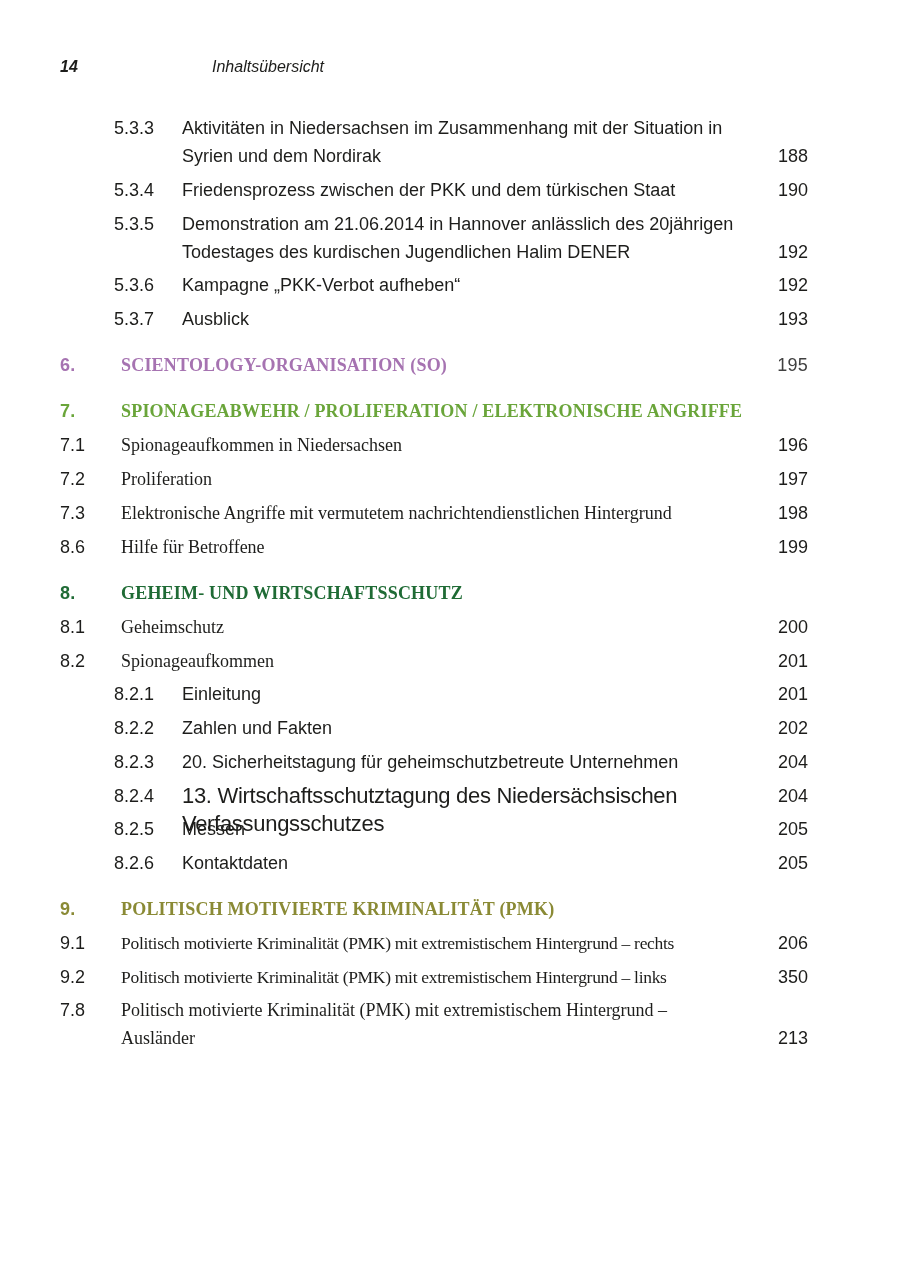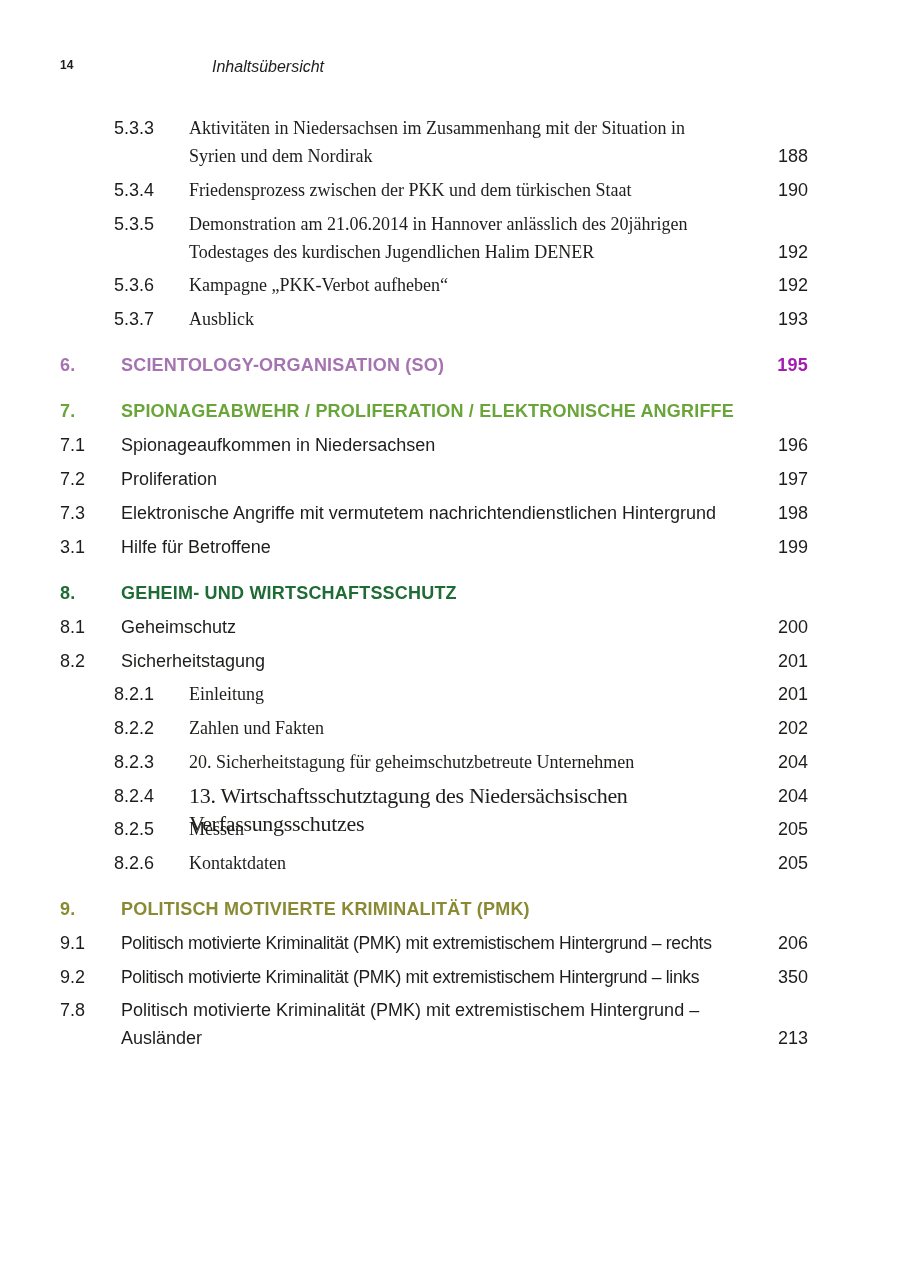--- a/index.html
+++ b/index.html
@@ -1,25 +1,25 @@
 <!DOCTYPE html>
 <html><head>
 <meta charset="utf-8">
 <style>
   html, body { margin: 0; padding: 0; background: #ffffff; }
   body { width: 900px; height: 1272px; position: relative; overflow: hidden;
          font-family: "Liberation Sans", sans-serif; color: #1d1d1b; }
-  .page-num { position: absolute; left: 60px; top: 58px; font-size: 12px; font-weight: bold; }
+  .page-num { position: absolute; left: 60px; top: 58px; font-size: 16px; font-weight: bold; font-style: italic; }
   .running-head { position: absolute; left: 212px; top: 58px; font-size: 16px; font-style: italic; }
   .toc { position: absolute; left: 0; top: 0; width: 900px; }
   .row { position: absolute; left: 0; width: 900px; font-size: 18px; line-height: 28px; }
   .num1 { position: absolute; left: 60px; }
-  .title1 { position: absolute; left: 121px; width: 640px; }
+  .title1 { position: absolute; left: 121px; width: 640px; font-family: Liberation Serif, serif; }
   .num2 { position: absolute; left: 114px; }
-  .title2 { position: absolute; left: 189px; width: 580px; font-family: Liberation Serif, serif; }
+  .title2 { position: absolute; left: 182px; width: 580px; }
   .pg { position: absolute; right: 92px; text-align: right; }
   .head { font-weight: bold; font-size: 18px; letter-spacing: 0.2px; }
 </style>
 </head>
 <body>
 
 <div class="page-num">14</div>
 <div class="running-head">Inhaltsübersicht</div>
 
 <div class="toc">
@@ -56,21 +56,21 @@
 
   <div class="row" style="top:305px">
     <span class="num2">5.3.7</span>
     <span class="title2">Ausblick</span>
     <span class="pg">193</span>
   </div>
 
   <div class="row head" style="top:351px; color:#a673b1">
     <span class="num1">6.</span>
     <span class="title1">SCIENTOLOGY-ORGANISATION (SO)</span>
-    <span class="pg" style="font-weight:bold;color:#a21caf">195</span>
+    <span class="pg" style="font-weight:normal;color:#404040">195</span>
   </div>
 
   <div class="row head" style="top:397px; color:#6aa53a">
     <span class="num1">7.</span>
     <span class="title1" style="width:700px">SPIONAGEABWEHR / PROLIFERATION / ELEKTRONISCHE ANGRIFFE</span>
   </div>
   <div class="row" style="top:431px">
     <span class="num1">7.1</span>
     <span class="title1">Spionageaufkommen in Niedersachsen</span>
     <span class="pg">196</span>
@@ -79,37 +79,37 @@
     <span class="num1">7.2</span>
     <span class="title1">Proliferation</span>
     <span class="pg">197</span>
   </div>
   <div class="row" style="top:499px">
     <span class="num1">7.3</span>
     <span class="title1">Elektronische Angriffe mit vermutetem nachrichtendienstlichen Hintergrund</span>
     <span class="pg">198</span>
   </div>
   <div class="row" style="top:533px">
-    <span class="num1">3.1</span>
+    <span class="num1">8.6</span>
     <span class="title1">Hilfe für Betroffene</span>
     <span class="pg">199</span>
   </div>
 
   <div class="row head" style="top:579px; color:#1f6b35">
     <span class="num1">8.</span>
     <span class="title1">GEHEIM- UND WIRTSCHAFTSSCHUTZ</span>
   </div>
   <div class="row" style="top:613px">
     <span class="num1">8.1</span>
     <span class="title1">Geheimschutz</span>
     <span class="pg">200</span>
   </div>
   <div class="row" style="top:647px">
     <span class="num1">8.2</span>
-    <span class="title1">Sicherheitstagung</span>
+    <span class="title1">Spionageaufkommen</span>
     <span class="pg">201</span>
   </div>
   <div class="row" style="top:680px">
     <span class="num2">8.2.1</span>
     <span class="title2">Einleitung</span>
     <span class="pg">201</span>
   </div>
   <div class="row" style="top:714px">
     <span class="num2">8.2.2</span>
     <span class="title2">Zahlen und Fakten</span>

